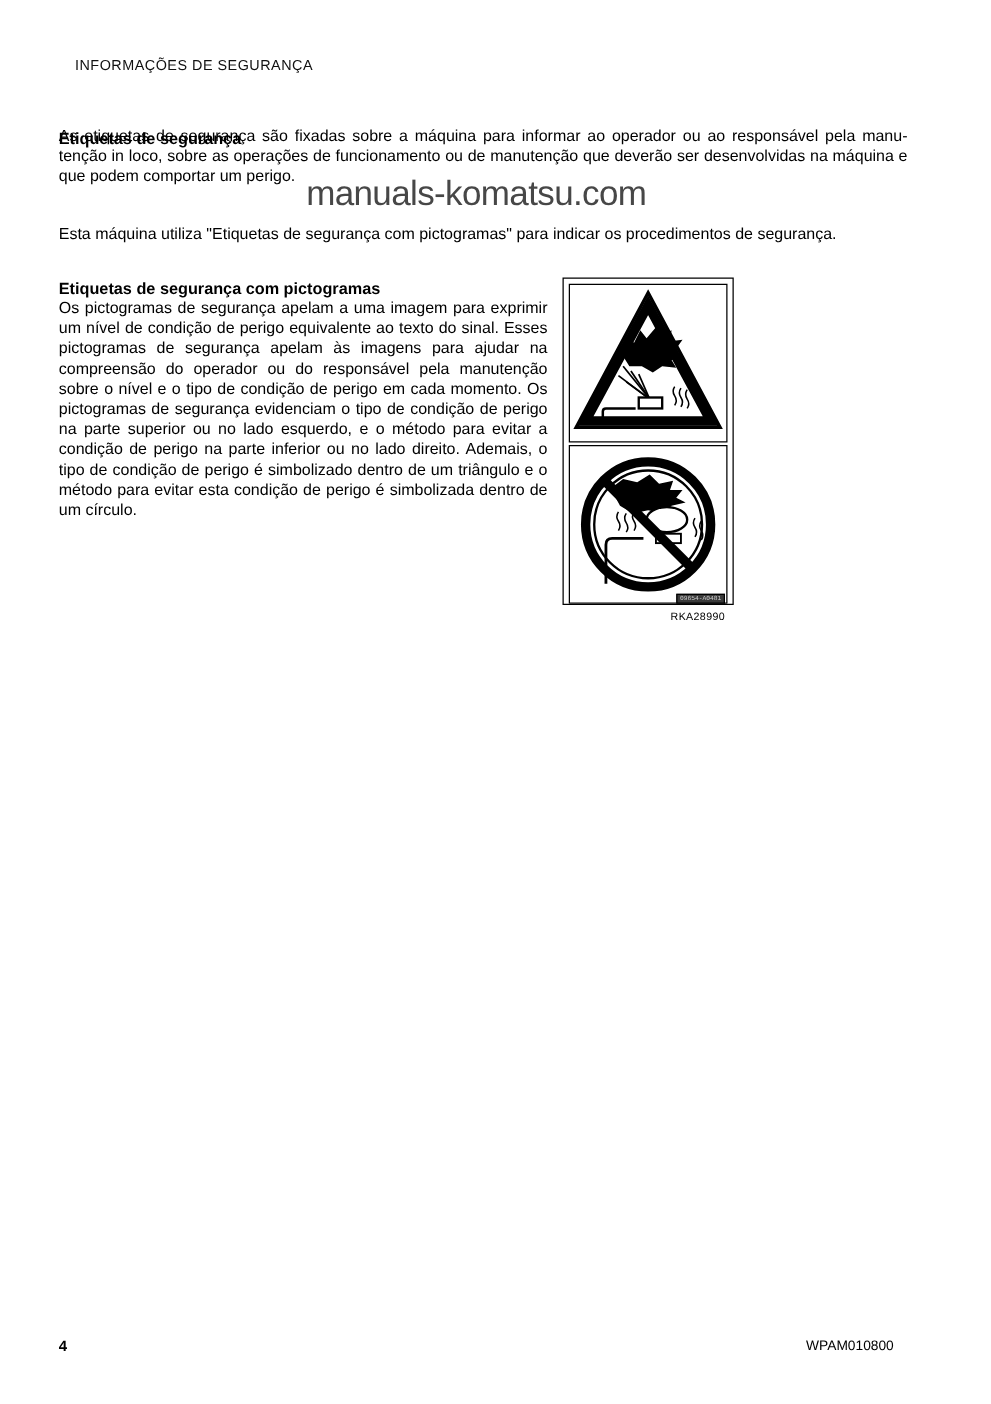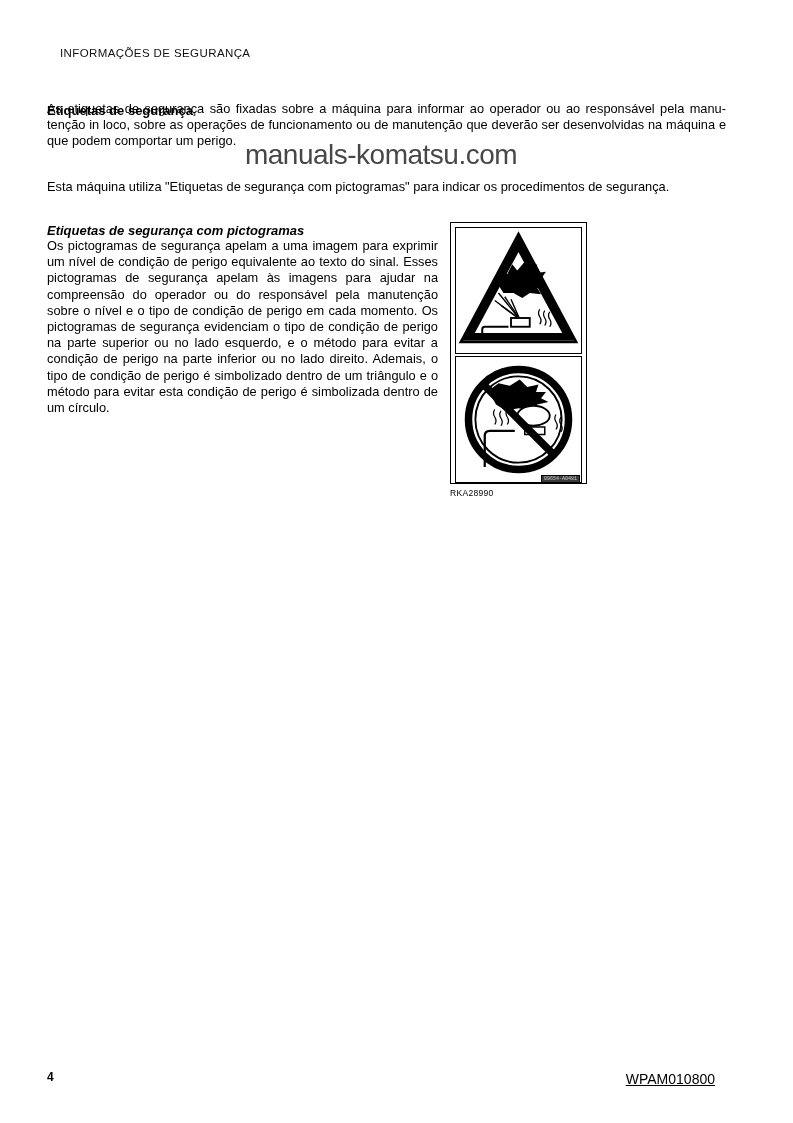--- a/index.html
+++ b/index.html
@@ -13,21 +13,21 @@
   }
   .doc-header {
     position: absolute; left: 60px; top: 47px;
     font-size: 11.5px; letter-spacing: 0.4px; color: #111;
   }
   .heading {
     position: absolute; left: 47px;
     font-size: 13px; font-weight: bold; color: #000;
   }
   #heading-1 { top: 103px; text-align: center; }
-  #heading-2 { top: 223px; font-style: italic; }
+  #heading-2 { top: 223px; }
   .para {
     position: absolute; left: 47px;
     font-size: 12.8px; line-height: 16px; color: #000;
     text-align: justify;
     hyphens: manual; -webkit-hyphens: manual;
   }
   #para-1 { top: 101px; width: 679px; }
   #para-2 { top: 179px; width: 690px; text-align: left; }
   #para-3 { top: 238px; width: 391px; line-height: 16.2px; }
   .watermark {
@@ -55,31 +55,30 @@
   .panel svg { width: 100%; height: 100%; display: block; }
   .plate-strip {
     position: absolute; right: 1px; bottom: -1px;
     font-size: 5px; line-height: 6px; letter-spacing: 0;
     background: #3a3a3a; color: #cfcfcf;
     padding: 0 2px; border: 1px solid #000;
     font-family: "Liberation Mono", monospace;
   }
   .figure-code {
     position: absolute; left: 450px; top: 488px; width: 130px;
-    text-align: left; font-size: 8.5px; color: #000;
+    text-align: right; font-size: 8.5px; color: #000;
     letter-spacing: 0.3px;
   }
   .footer-page {
     position: absolute; left: 47px; top: 1070px;
     font-size: 12px; font-weight: bold;
   }
   .footer-code {
     position: absolute; right: 78px; top: 1071px;
-    font-size: 14px;
-    text-decoration: underline;
+    font-size: 11px;
   }
 </style>
 </head>
 <body>
 
 <div class="doc-header">INFORMAÇÕES DE SEGURANÇA</div>
 
 <div class="watermark">manuals-komatsu.com</div>
 
 <div class="heading" id="heading-1">Etiquetas de segurança</div>

